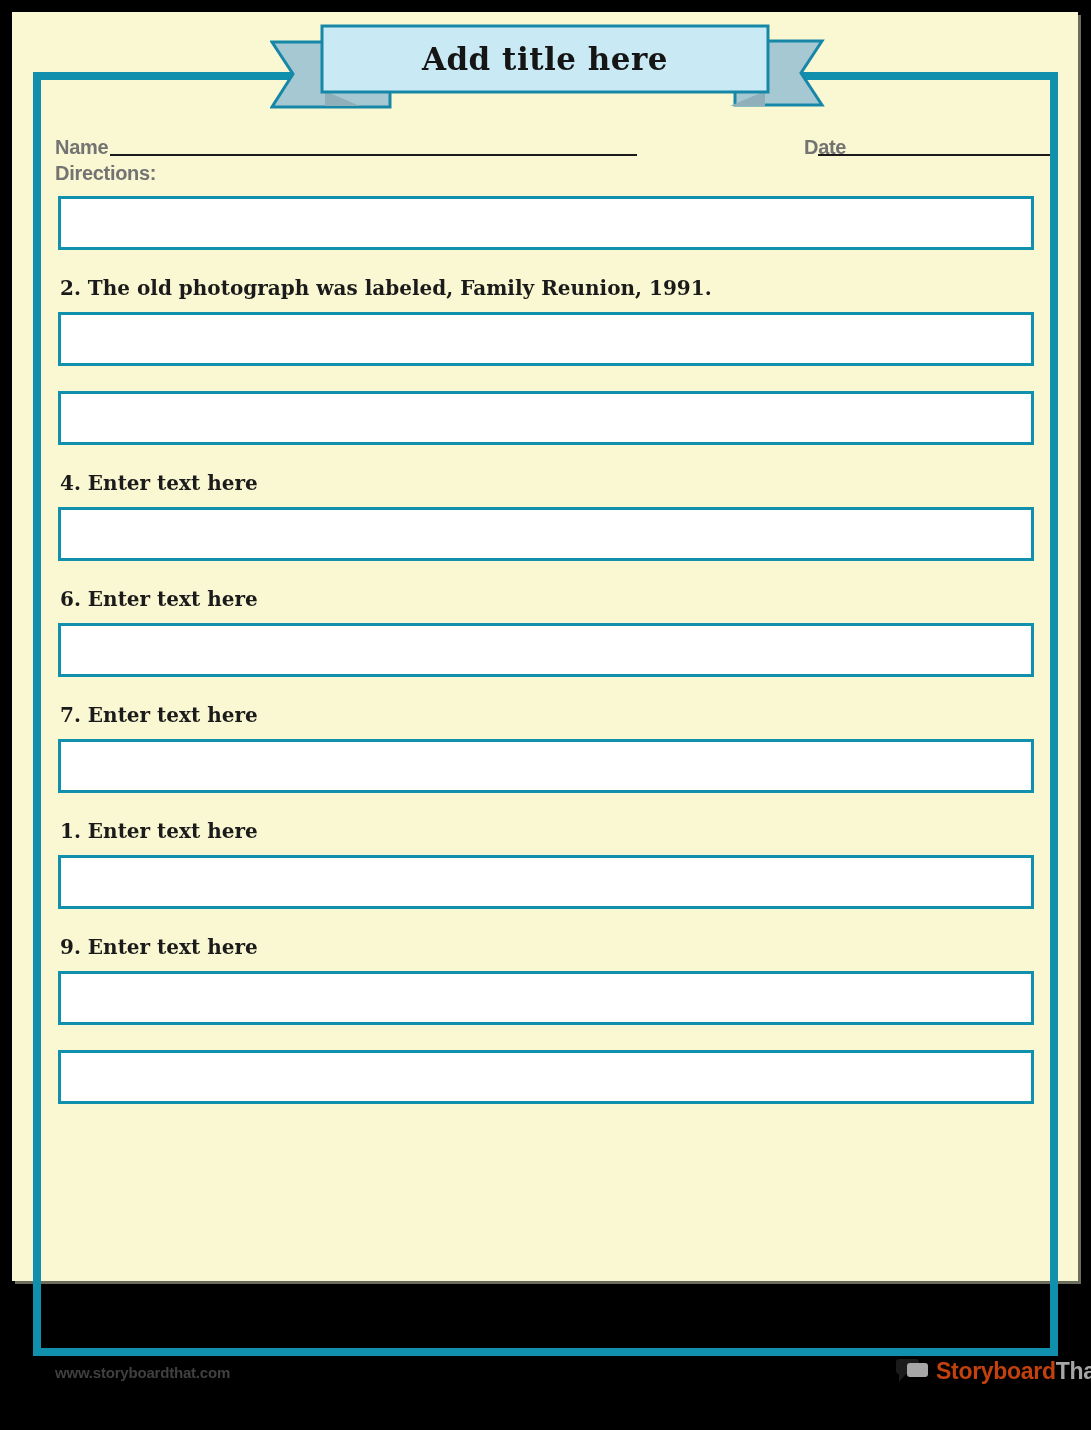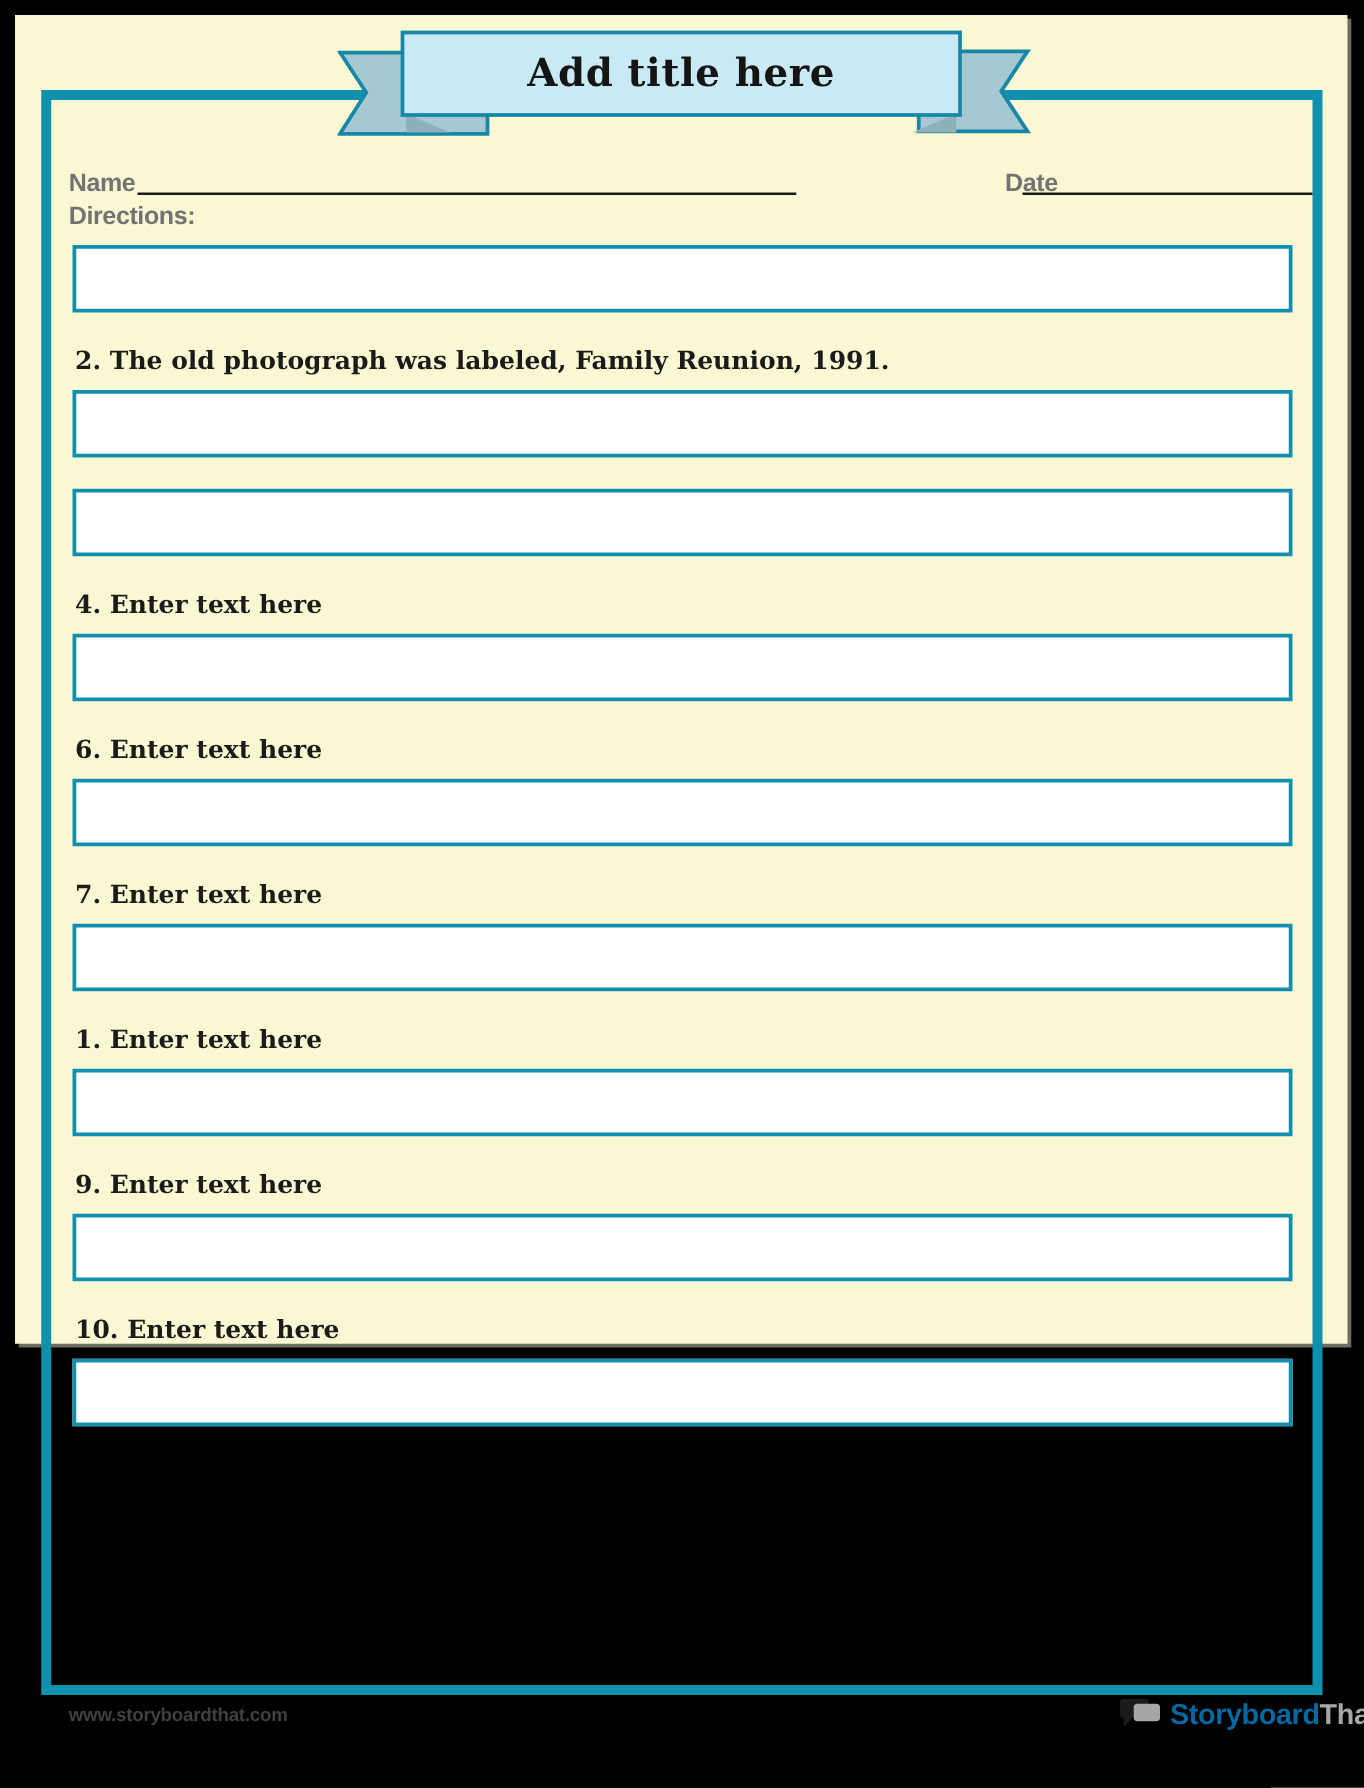--- a/index.html
+++ b/index.html
@@ -6,21 +6,21 @@
   html, body {
     margin: 0; padding: 0;
     width: 1091px; height: 1430px;
     background: #000;
     overflow: hidden;
     font-family: "Liberation Sans", sans-serif;
   }
   .page {
     position: absolute;
     left: 12px; top: 12px;
-    width: 1066px; height: 1063px;
+    width: 1066px; height: 1269px;
     background: #FAF8D2;
     box-shadow: 3px 3px 0 #6d6d5d;
   }
   .main-box {
     position: absolute;
     left: 21px; top: 60px;
     width: 1025px; height: 1284px;
     border: 8px solid #1190AD;
   }
   
@@ -88,21 +88,21 @@
     letter-spacing: -0.2px;
     color: #404040;
   }
   .logo {
     position: absolute;
     left: 883px; top: 1344px;
     display: flex; align-items: center;
   }
   .logo svg { margin-right: 5px; }
   .logo-text { font-size: 23px; font-weight: bold; letter-spacing: -0.3px; }
-  .logo-primary { color: #0369a1; }
+  .logo-primary { color: #c2410c; }
   .logo-secondary { color: #A6A6A6; }
 </style>
 </head>
 <body>
 
 <div class="page">
 
   <div class="main-box"></div>
 
   <div class="ribbon-wrap">
@@ -163,21 +163,20 @@
       <div class="q-label">1. Enter text here</div>
       <div class="q-box"></div>
     </div>
 
     <div class="q-row">
       <div class="q-label">9. Enter text here</div>
       <div class="q-box"></div>
     </div>
 
     <div class="q-row">
-      <div class="q-label">10. Enter text here</div>
       <div class="q-box"></div>
     </div>
 
   </div>
 
   <div class="site-url">www.storyboardthat.com</div>
 
   <div class="logo">
     <svg width="36" height="30" viewBox="0 0 36 30">
       <path d="M4 3 h17 a3 3 0 0 1 3 3 v9 a3 3 0 0 1 -3 3 h-10 l-7 8 v-8 a3 3 0 0 1 -3 -3 v-9 a3 3 0 0 1 3 -3 z" fill="#1b1b1b"></path>

